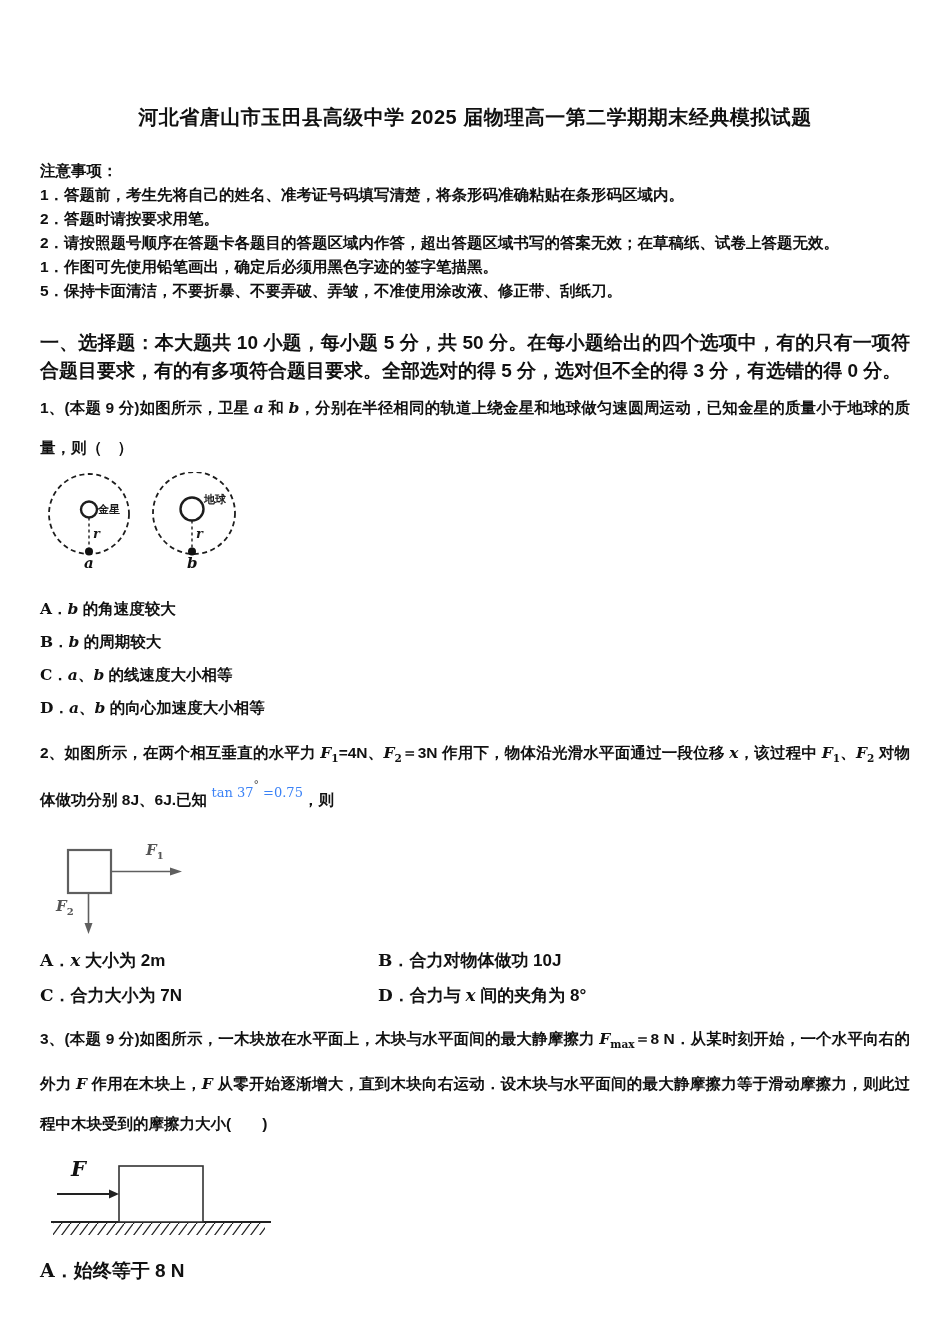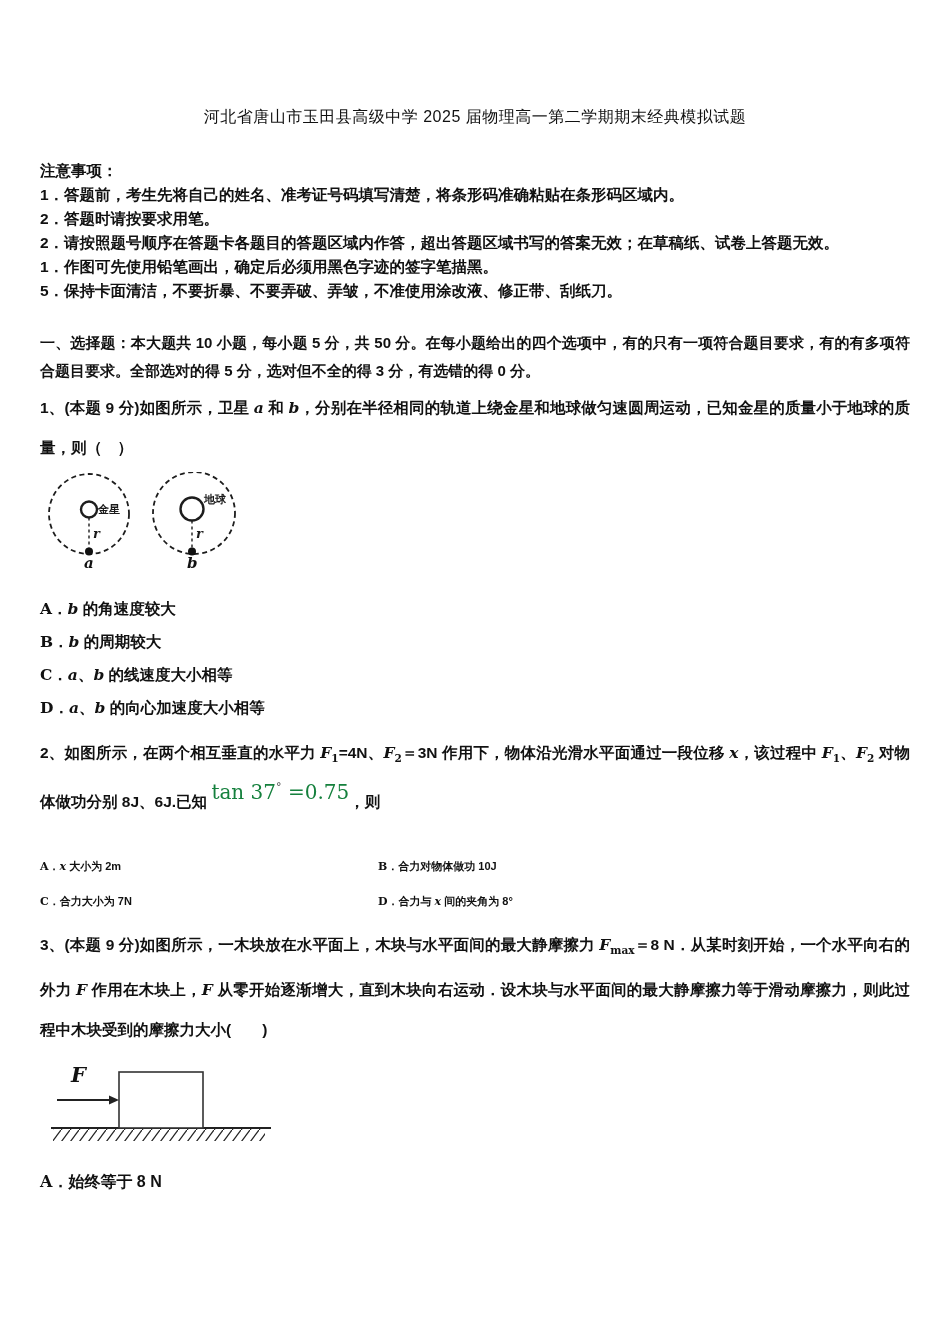--- a/index.html
+++ b/index.html
@@ -2,38 +2,38 @@
 <html><head>
 <meta charset="utf-8">
 <style>
   html,body{margin:0;padding:0;}
   body{
     width:950px;height:1344px;background:#ffffff;color:#111;
     font-family:"Liberation Sans","DejaVu Sans",sans-serif;
     font-weight:600;overflow:hidden;
   }
   .sheet{box-sizing:border-box;width:950px;height:1344px;padding:102px 40px 0 40px;}
-  .title{font-size:16px;font-weight:normal;text-align:center;line-height:30px;letter-spacing:.5px;}
+  .title{font-size:20px;font-weight:bold;text-align:center;line-height:30px;letter-spacing:.5px;}
   .notice{margin-top:27px;font-size:15.5px;line-height:24px;}
   .notice-item{white-space:nowrap;}
-  .section-heading{margin-top:26px;font-size:15px;line-height:28px;text-align:justify;}
+  .section-heading{margin-top:26px;font-size:19px;line-height:28px;text-align:justify;}
   .stem{font-size:15.5px;line-height:40px;text-align:justify;}
   .q1-stem{margin-top:3px;}
   .q2-stem{margin-top:8px;line-height:42px;}
   .q3-stem{margin-top:6px;}
   .opts-col{margin-top:16px;font-size:15.5px;}
   .opt-line{line-height:33px;}
-  .opts-grid{margin-top:24px;display:grid;grid-template-columns:338px 1fr;font-size:11px;}
+  .opts-grid{margin-top:8px;display:grid;grid-template-columns:338px 1fr;font-size:17px;}
   .opts-grid .opt-line{line-height:34px;}
-  .opt-single{margin-top:16px;font-size:16px;line-height:30px;}
+  .opt-single{margin-top:10px;font-size:19px;line-height:30px;}
   
   .r-var{font-family:"DejaVu Serif","Liberation Serif",serif;font-style:italic;font-weight:bold;}
   .r-sub{font-family:"DejaVu Serif","Liberation Serif",serif;font-weight:bold;font-size:.68em;vertical-align:sub;font-style:normal;}
   .r-opt{font-family:"DejaVu Serif","Liberation Serif",serif;font-weight:bold;}
-  .r-formula{font-family:"DejaVu Serif","Liberation Serif",serif;font-weight:normal;color:#15803d;font-size:20px;position:relative;top:-8px;}
+  .r-formula{font-family:"DejaVu Serif","Liberation Serif",serif;font-weight:normal;color:#3b82f6;font-size:13px;position:relative;top:-8px;}
   .r-formula-deg{font-family:"DejaVu Serif","Liberation Serif",serif;font-weight:normal;color:#555;font-size:11px;position:relative;top:-16px;}
   
   .fig{position:relative;}
   .fig svg{display:block;}
   .fig-orbits{width:220px;height:104px;margin:4px 0 0 3px;}
   .fig-planet-label{position:absolute;font-size:11px;font-weight:600;color:#1a1a1a;}
   .fig-r{position:absolute;font-family:"DejaVu Serif","Liberation Serif",serif;font-style:italic;font-weight:bold;font-size:13px;color:#1a1a1a;}
   .fig-ab{position:absolute;font-family:"DejaVu Serif","Liberation Serif",serif;font-style:italic;font-weight:bold;font-size:15px;color:#111;}
   .fig-forces{width:170px;height:102px;margin:10px 0 0 2px;}
   .fig-F{position:absolute;font-family:"DejaVu Serif","Liberation Serif",serif;font-style:italic;font-weight:bold;font-size:15px;color:#555;}
@@ -82,20 +82,31 @@
 
   <div class="opts-col">
     <div class="opt-line"><span class="r-opt">A．</span><span class="r-var">b</span><span class="r-n"> 的角速度较大</span></div>
     <div class="opt-line"><span class="r-opt">B．</span><span class="r-var">b</span><span class="r-n"> 的周期较大</span></div>
     <div class="opt-line"><span class="r-opt">C．</span><span class="r-var">a</span><span class="r-n">、</span><span class="r-var">b</span><span class="r-n"> 的线速度大小相等</span></div>
     <div class="opt-line"><span class="r-opt">D．</span><span class="r-var">a</span><span class="r-n">、</span><span class="r-var">b</span><span class="r-n"> 的向心加速度大小相等</span></div>
   </div>
 
   <div class="stem q2-stem"><span class="r-n">2、如图所示，在两个相互垂直的水平力 </span><span class="r-var">F</span><span class="r-sub">1</span><span class="r-n">=4N、</span><span class="r-var">F</span><span class="r-sub">2</span><span class="r-n">＝3N 作用下，物体沿光滑水平面通过一段位移 </span><span class="r-var">x</span><span class="r-n">，该过程中 </span><span class="r-var">F</span><span class="r-sub">1</span><span class="r-n">、</span><span class="r-var">F</span><span class="r-sub">2</span><span class="r-n"> 对物体做功分别 8J、6J.已知 </span><span class="r-formula">tan 37</span><span class="r-formula-deg">°</span><span class="r-formula"> =0.75</span><span class="r-n">，则</span></div>
 
+  <div class="fig fig-forces">
+    <svg width="170" height="102" viewBox="0 0 170 102">
+      <rect x="26" y="17" width="43" height="43" fill="none" stroke="#5f5f5f" stroke-width="2.2"></rect>
+      <line x1="69" y1="38.5" x2="128" y2="38.5" stroke="#5f5f5f" stroke-width="1.6"></line>
+      <polygon points="128,34.5 140,38.5 128,42.5" fill="#5f5f5f"></polygon>
+      <line x1="46.5" y1="60" x2="46.5" y2="90" stroke="#5f5f5f" stroke-width="1.6"></line>
+      <polygon points="42.5,90 50.5,90 46.5,101" fill="#5f5f5f"></polygon>
+    </svg>
+    <span class="fig-F" style="left:104px;top:8px;"><span>F</span><span class="fig-fsub">1</span></span>
+    <span class="fig-F" style="left:14px;top:64px;"><span>F</span><span class="fig-fsub">2</span></span>
+  </div>
 
   <div class="opts-grid">
     <div class="opt-line"><span class="r-opt">A．</span><span class="r-var">x</span><span class="r-n"> 大小为 2m</span></div>
     <div class="opt-line"><span class="r-opt">B．</span><span class="r-n">合力对物体做功 10J</span></div>
     <div class="opt-line"><span class="r-opt">C．</span><span class="r-n">合力大小为 7N</span></div>
     <div class="opt-line"><span class="r-opt">D．</span><span class="r-n">合力与 </span><span class="r-var">x</span><span class="r-n"> 间的夹角为 8°</span></div>
   </div>
 
   <div class="stem q3-stem"><span class="r-n">3、(本题 9 分)如图所示，一木块放在水平面上，木块与水平面间的最大静摩擦力 </span><span class="r-var">F</span><span class="r-sub">max</span><span class="r-n">＝8 N．从某时刻开始，一个水平向右的外力 </span><span class="r-var">F</span><span class="r-n"> 作用在木块上，</span><span class="r-var">F</span><span class="r-n"> 从零开始逐渐增大，直到木块向右运动．设木块与水平面间的最大静摩擦力等于滑动摩擦力，则此过程中木块受到的摩擦力大小(　　)</span></div>
 

